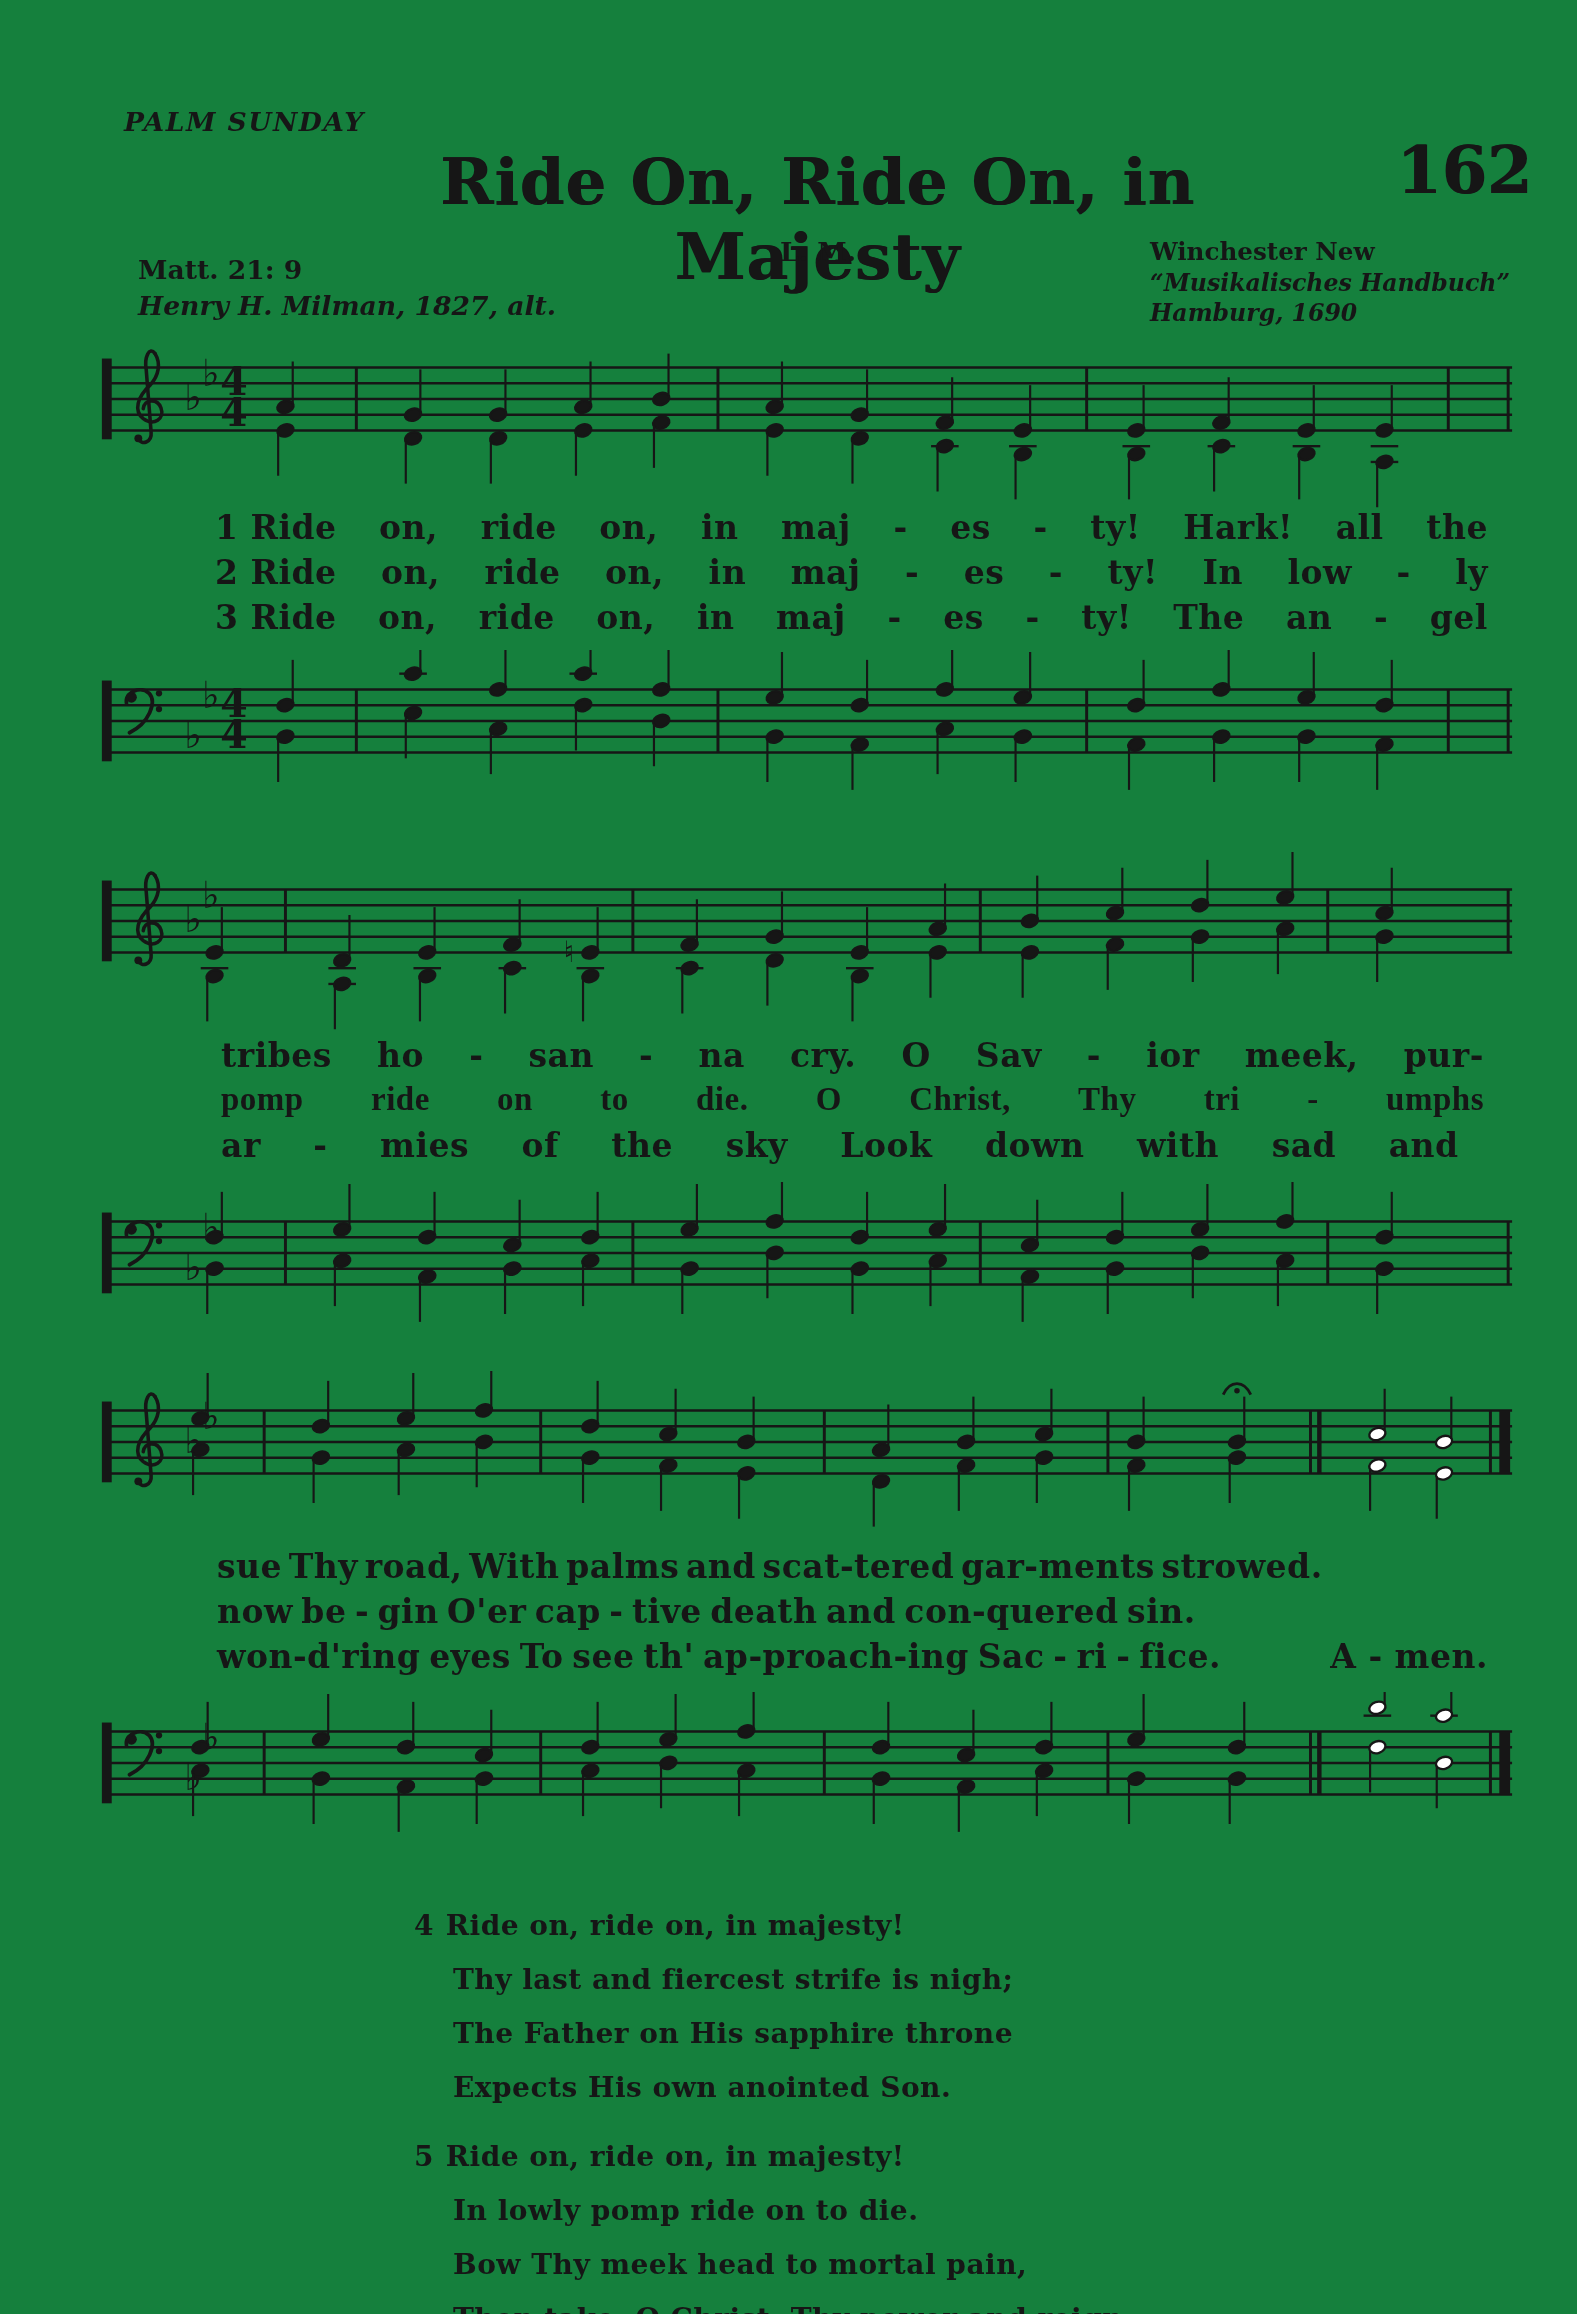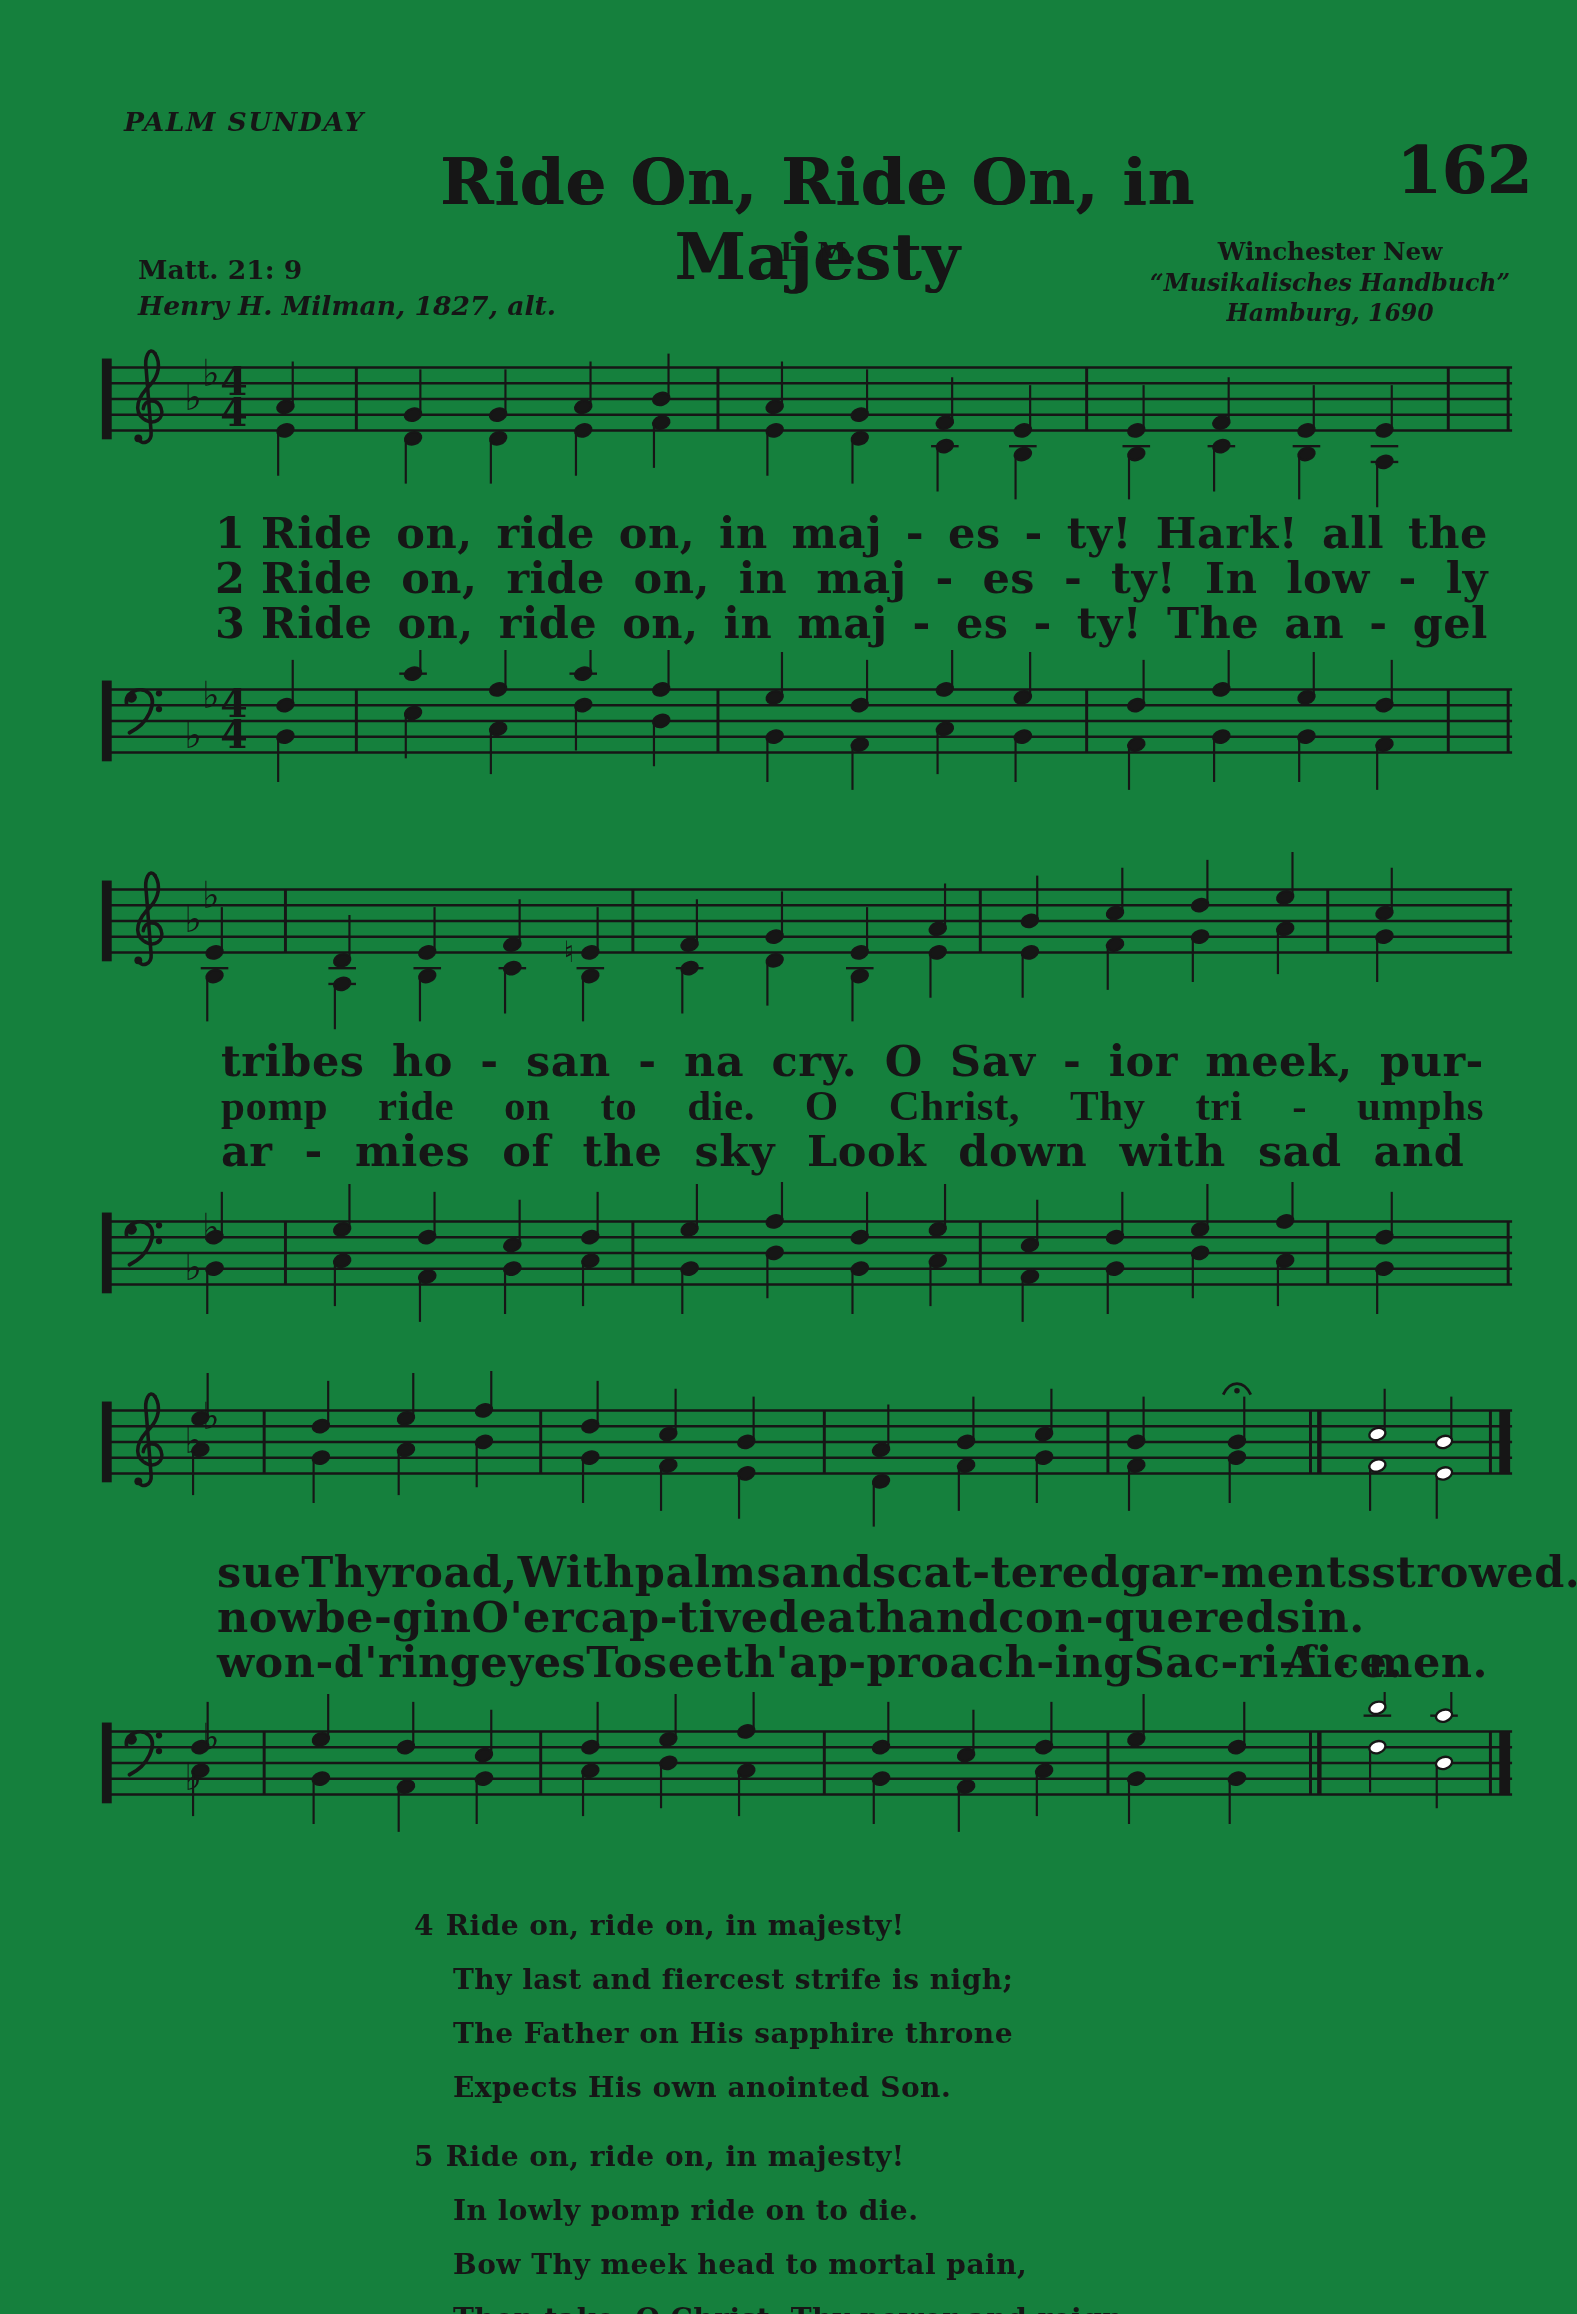--- a/index.html
+++ b/index.html
@@ -6,25 +6,25 @@
   .page{position:relative;width:1577px;height:2315px;background:#15803d;color:#161616;
         font-family:"DejaVu Serif",serif;overflow:hidden;}
   .abs{position:absolute;}
   .category{left:124px;top:106px;font-style:italic;font-weight:700;font-size:26.6px;letter-spacing:1.5px;}
   .title{left:374px;top:144px;width:887px;text-align:center;font-weight:700;font-size:64px;
          letter-spacing:1px;text-shadow:0.8px 0 0 currentColor;}
   .hymn-number{right:45px;top:132px;font-weight:700;font-size:65px;text-shadow:1px 0 0 currentColor;}
   .meter{left:227px;top:236px;width:1182px;text-align:center;font-weight:700;font-size:26.6px;}
   .scripture{left:138px;top:254px;font-weight:700;font-size:26.6px;}
   .author{left:138px;top:290px;font-weight:700;font-style:italic;font-size:26.6px;}
-  .tune-block{right:67px;top:237px;text-align:center;line-height:30.5px;}
+  .tune-block{right:67px;top:237px;text-align:left;line-height:30.5px;}
   .tune-name{font-weight:700;font-size:24.6px;}
   .tune-source,.tune-origin{font-weight:700;font-style:italic;font-size:23.6px;}
   .staff{position:absolute;left:94px;}
-  .lyrics{position:absolute;font-weight:700;font-size:43px;letter-spacing:0.5px;}
+  .lyrics{position:absolute;font-weight:700;font-size:33px;letter-spacing:0.5px;}
   .lyric-line{position:relative;height:45px;}
   .tokens{display:flex;justify-content:space-between;white-space:nowrap;}
   .amen{position:absolute;right:0;top:0;}
   .verse{position:absolute;font-weight:700;font-size:28px;line-height:54px;letter-spacing:0.5px;}
   .vnum{display:inline-block;margin-right:11.8px;}
   .vindent{padding-left:39px;}
 </style>
 </head>
 <body>
 

